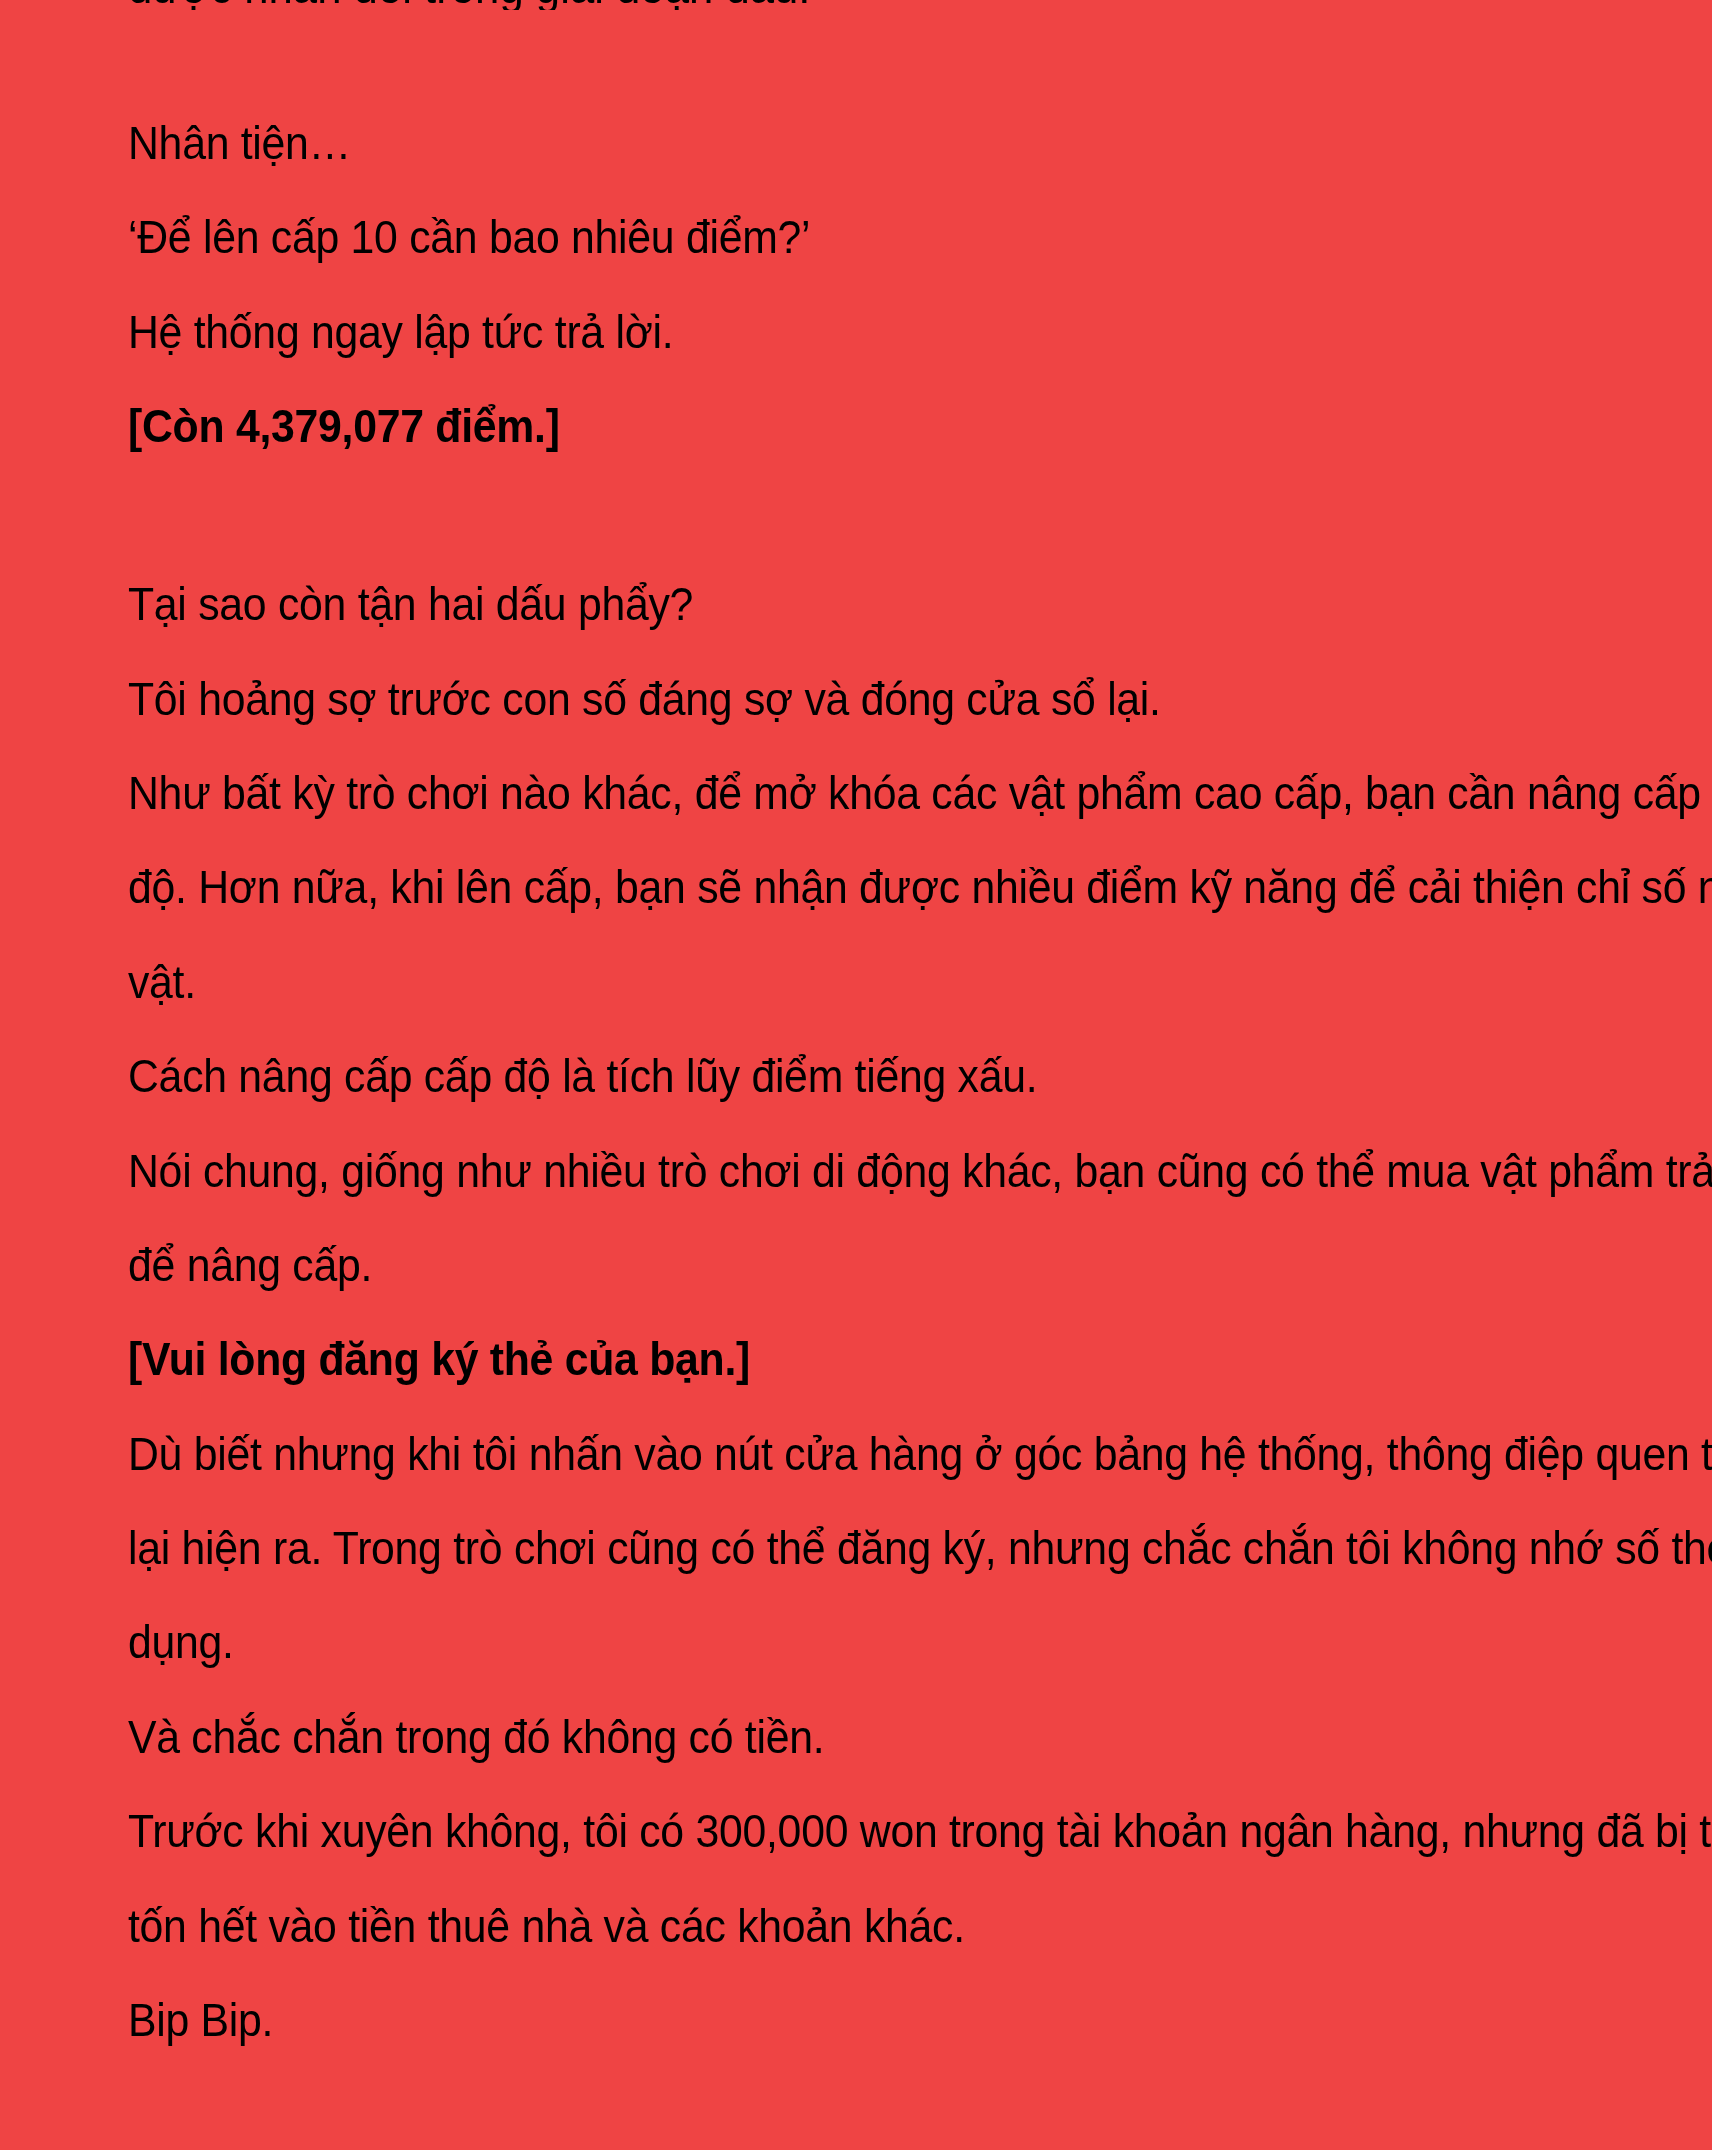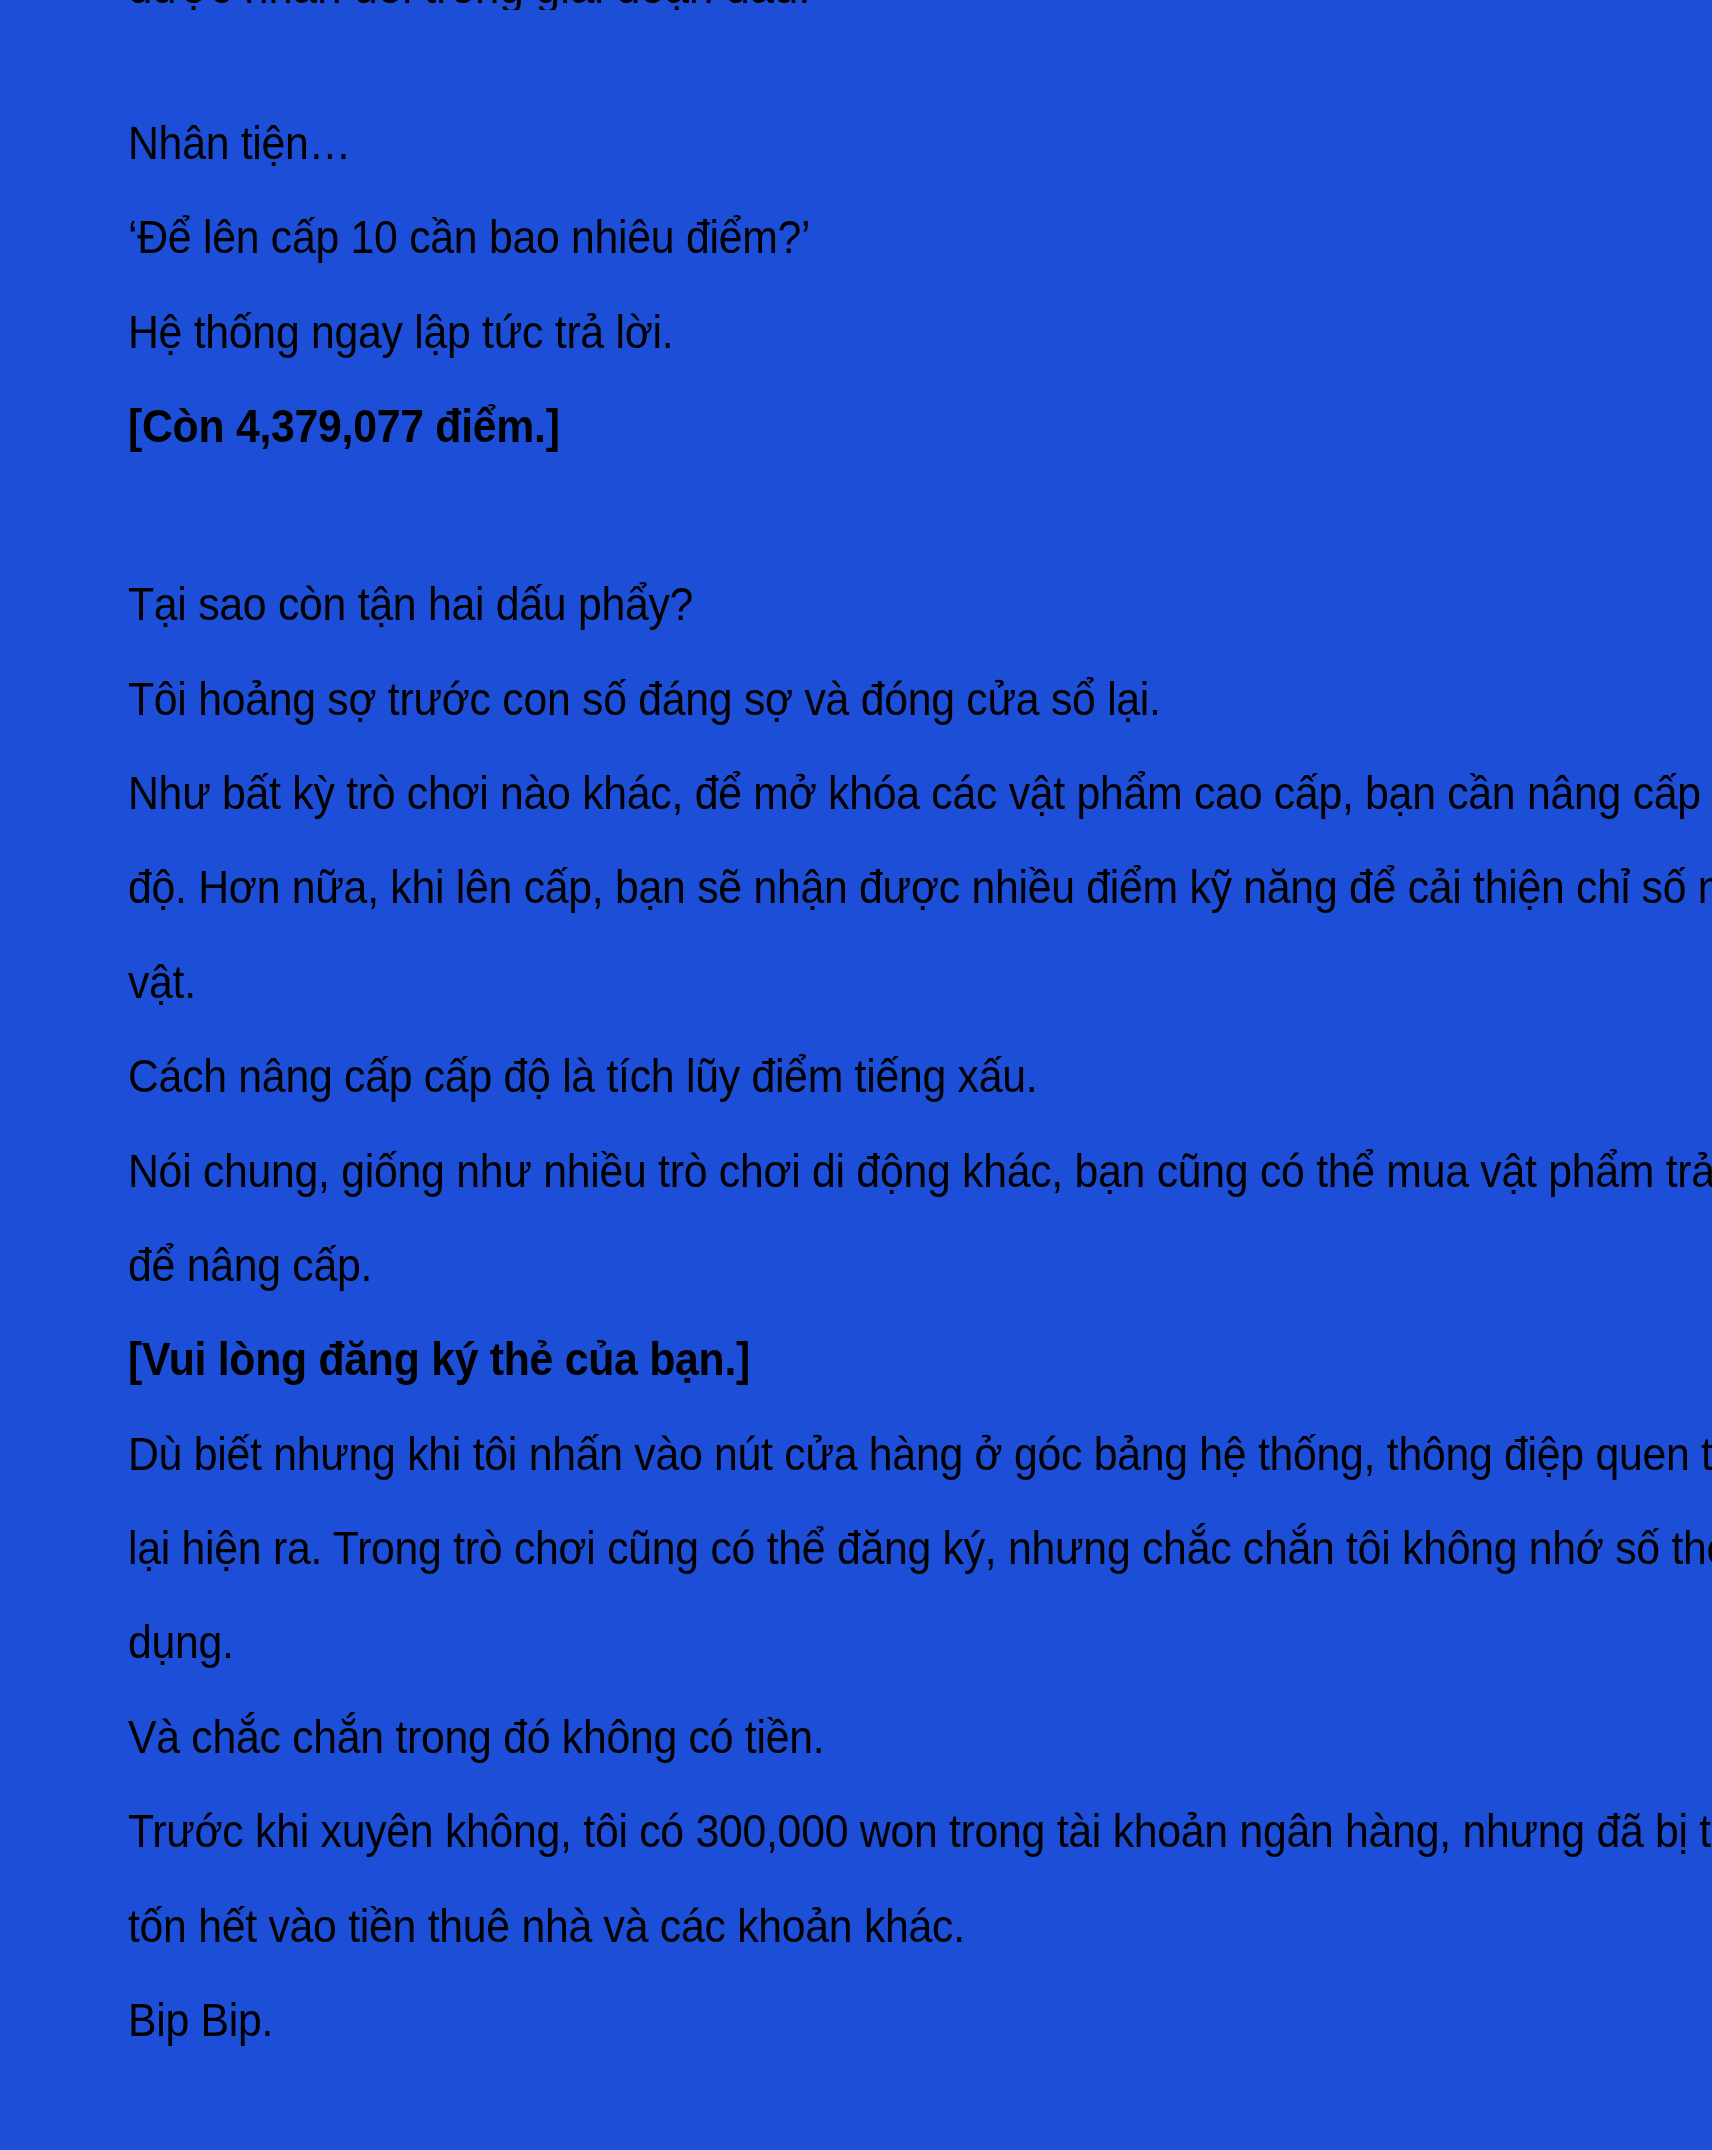--- a/index.html
+++ b/index.html
@@ -17,21 +17,21 @@
     -webkit-font-smoothing: antialiased;
   }
 
   .page {
     position: relative;
     width: 1713px;
     height: 2151px;
     box-sizing: border-box;
     padding-left: 128px;
     padding-right: 136px;
-    background: #1d4ed8;
+    background: #ef4444;
   }
 
   
   .clipped-top {
     position: absolute;
     left: 128px;
     top: -39px;
     width: 1448px;
     height: 49px;
     overflow: hidden;

